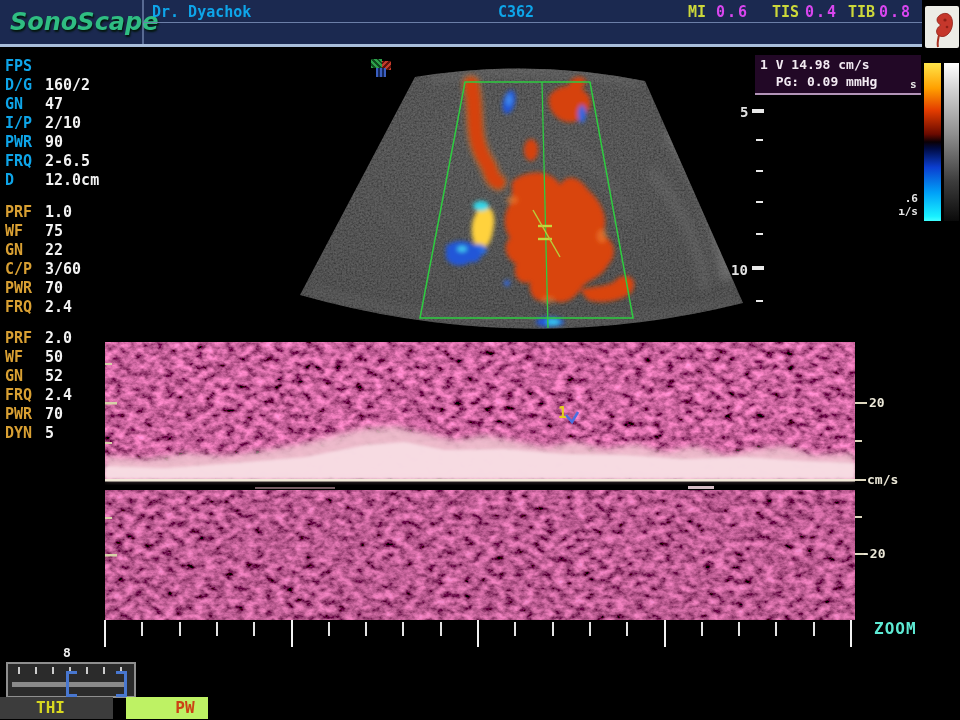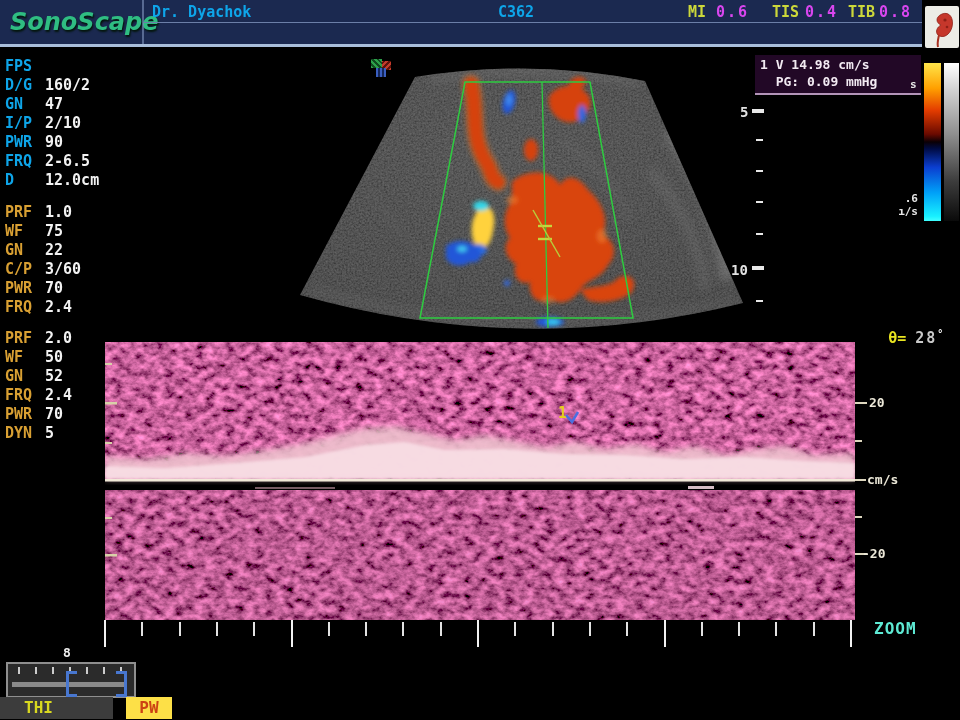--- a/index.html
+++ b/index.html
@@ -59,22 +59,22 @@
            text-align:center;font-size:15px;font-weight:bold;color:#8f1212;letter-spacing:2px;line-height:20px;}
   .cinebot{position:absolute;left:4px;top:27px;right:4px;height:13px;background:#000;border:1px solid #4a4a4a;}
   .slider{left:6px;top:662px;width:126px;height:32px;background:#2b2b2b;border:2px solid #8f8f8f;}
   .stick{position:absolute;top:3px;width:2px;height:7px;background:#cccccc;}
   .sbar{position:absolute;left:4px;top:18px;width:114px;height:5px;background:#8a8a8a;}
   .sbracket{position:absolute;top:7px;width:8px;height:20px;}
   .sbl{left:58px;border:3px solid #4877d0;border-right:none;}
   .sbr{left:108px;border:3px solid #4877d0;border-left:none;}
   .sval{left:63px;top:645px;font-size:13px;font-weight:bold;color:#f0f0f0;}
   .thistrip{left:0;top:697px;width:113px;height:22px;background:#3c3c3c;}
-  .thitxt{position:absolute;left:24px;top:1px;font-size:16px;font-weight:bold;color:#d8d820;}
-  .pwbox{left:126px;top:697px;width:46px;height:22px;background:#fde047;text-align:center;}
+  .thitxt{position:absolute;left:36px;top:1px;font-size:16px;font-weight:bold;color:#d8d820;}
+  .pwbox{left:126px;top:697px;width:46px;height:22px;background:#bef264;text-align:center;padding-left:36px;}
   .pwtxt{font-size:16px;font-weight:bold;color:#cc4214;line-height:22px;}
   
   .pmark{left:371px;top:57px;width:21px;height:21px;}
   .pmark i{position:absolute;display:block;}
 </style>
 </head>
 <body>
 
 <div id="stage">
 
@@ -278,23 +278,20 @@
     <span class="measline" style="left:5px;top:2px;">1 V 14.98 cm/s</span>
     <span class="measline" style="left:5px;top:19px;">  PG: 0.09 mmHg</span>
   </div>
 
   <div class="abs cbar"></div>
   <div class="abs gbar"></div>
   <span class="abs smalltxt" style="left:910px;top:78px;">s</span>
   <span class="abs smalltxt" style="left:896px;top:192px;width:22px;text-align:right;">.6</span>
   <span class="abs smalltxt" style="left:894px;top:205px;width:24px;text-align:right;">ı/s</span>
 
-  <div class="abs theta">
-    <span class="sym">θ=</span><span> </span><span class="val">28</span><span class="deg">°</span>
-  </div>
 
   <svg class="abs" style="left:105px;top:342px;" width="750" height="278" viewBox="0 0 750 278">
     <defs>
       <filter id="magNoise" x="0" y="0" width="100%" height="100%">
         <feTurbulence type="fractalNoise" baseFrequency="0.10 0.14" numOctaves="4" seed="7" result="n"></feTurbulence>
         <feColorMatrix in="n" type="matrix" values="1.7 0 0 0 -0.28
                   0.5 0 0 0 -0.13
                   1.05 0 0 0 -0.20
                   0 0 0 0 1"></feColorMatrix>
       </filter>

